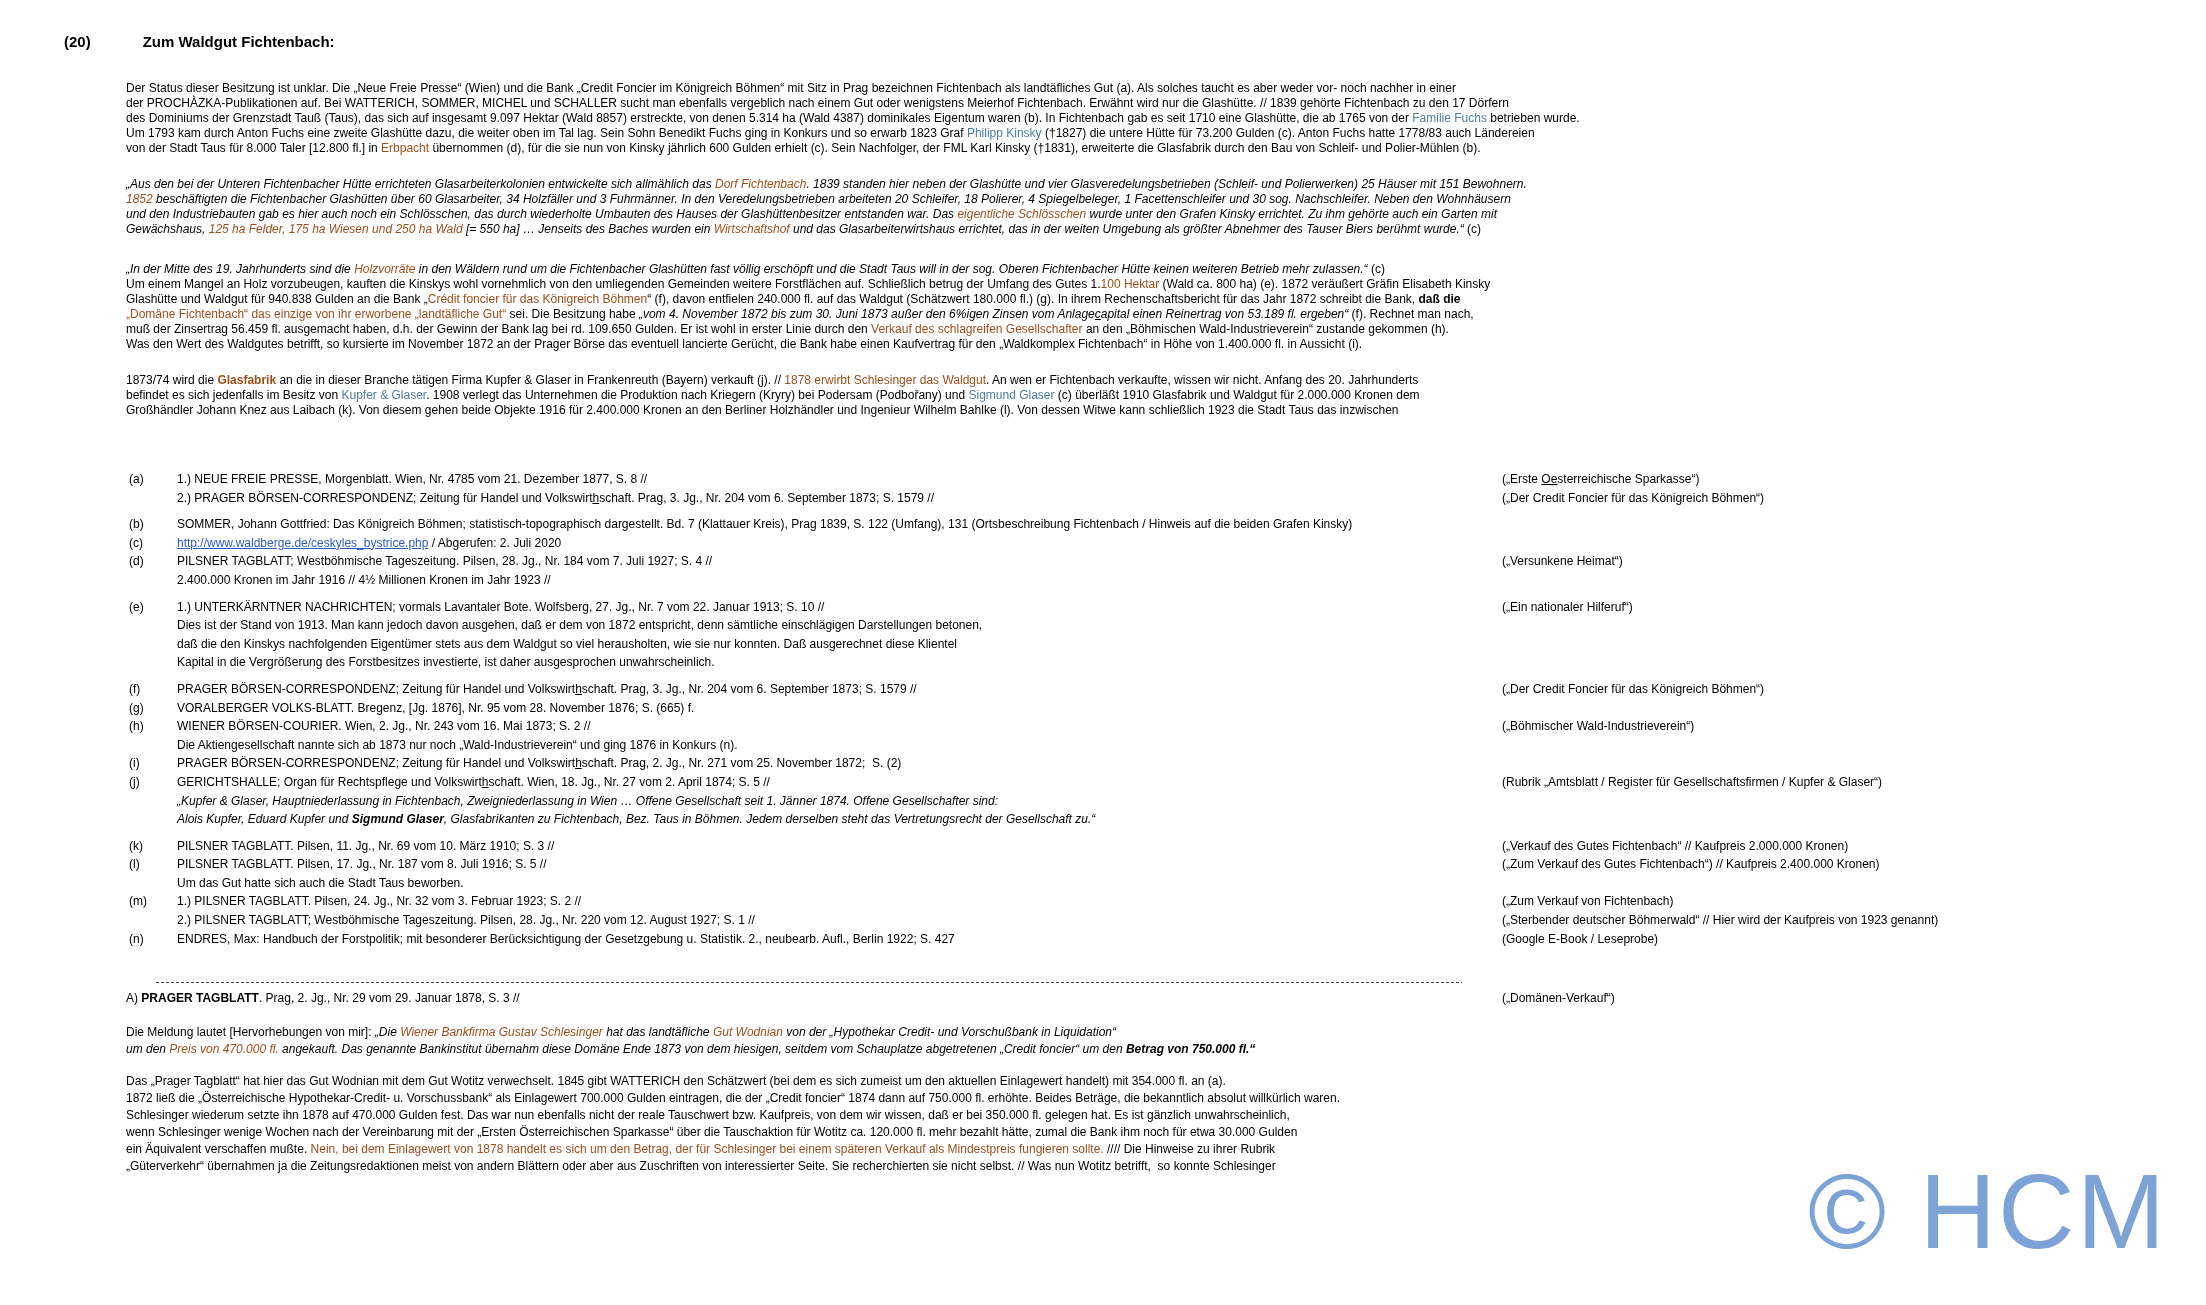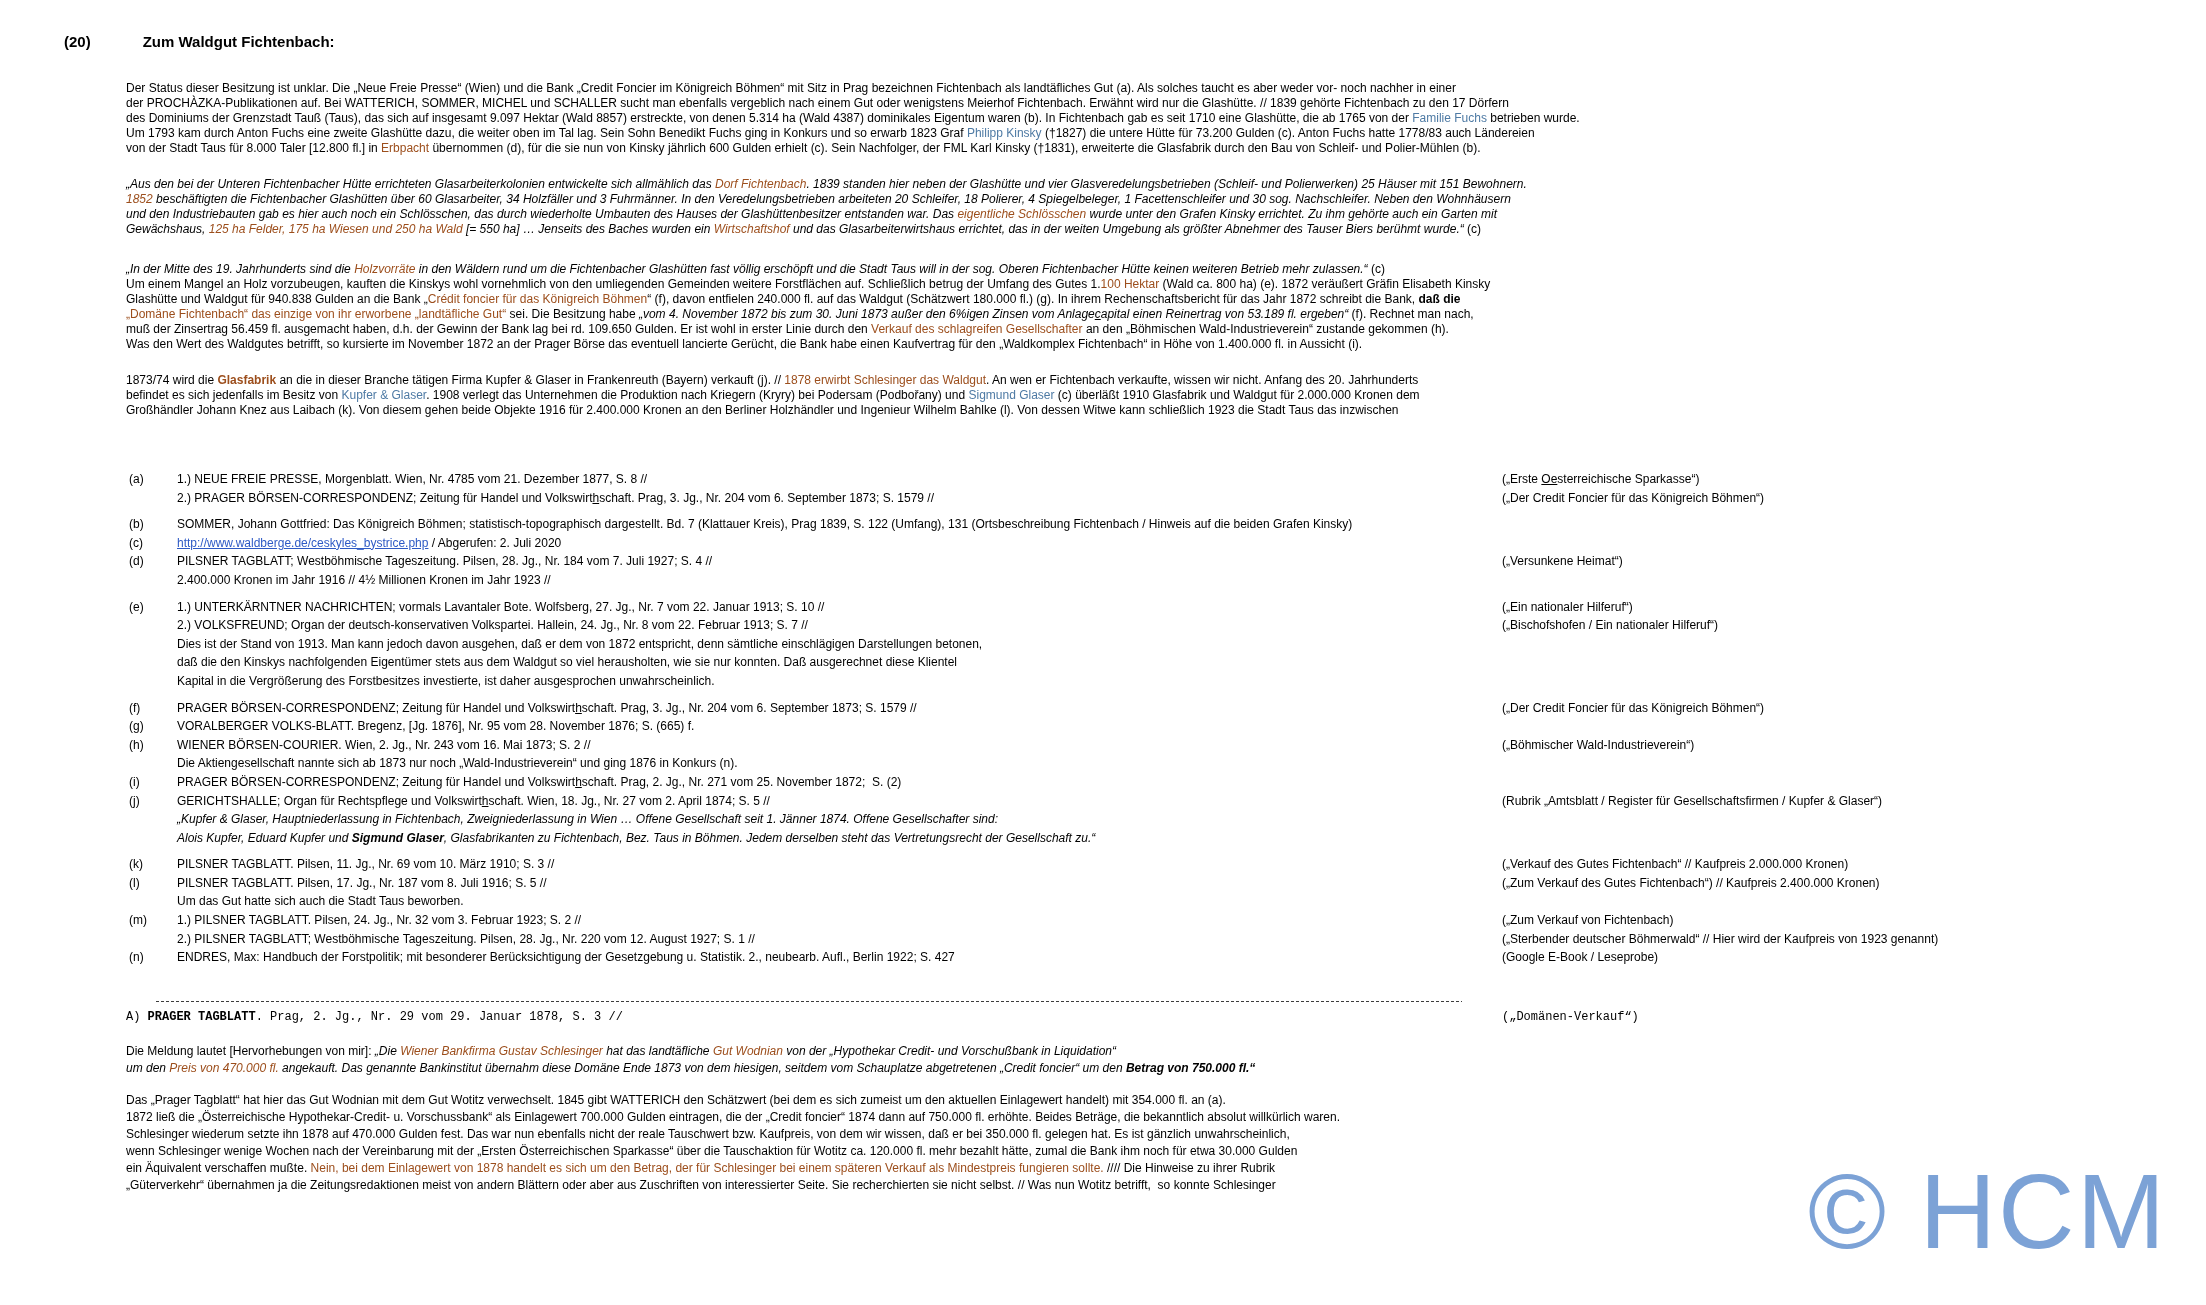--- a/index.html
+++ b/index.html
@@ -19,21 +19,21 @@
   #p20-3{margin-top:25px}
   #p20-4{margin-top:21px}
   .fn{margin-top:52px;margin-left:129px;}
   .fn-row{position:relative;white-space:pre;line-height:18.6px;height:18.6px;padding-left:48px;}
   .fn-row.gap{margin-top:8px;}
   .fn-label{position:absolute;left:0;top:0;}
   .fn-ann{position:absolute;left:1373px;top:0;}
   .sep{margin:34px 0 0 156px;width:1306px;height:1px;
        background:repeating-linear-gradient(90deg,#3c3c3c 0 3px,transparent 3px 5px);}
   #sec21-head{margin-top:14px;}
-  .src-row{position:relative;margin-left:126px;margin-top:6px;white-space:pre;line-height:18px;height:18px;font-family:Liberation Mono, monospace;}
+  .src-row{position:relative;margin-left:126px;margin-top:6px;white-space:pre;line-height:18px;height:18px;}
   .src-ann{position:absolute;left:1376px;top:0;}
   #p21-1{margin-top:17px}
   #p21-2{margin-top:15px}
   
   .st-p{}
   .st-b{font-weight:bold;}
   .st-i{font-style:italic;}
   .st-bi{font-weight:bold;font-style:italic;}
   .st-o{color:var(--accent,#9c4e1c);}
   .st-oi{color:var(--accent,#9c4e1c);font-style:italic;}
@@ -84,21 +84,20 @@
     </div>
 
   <div class="fn">
       <div class="fn-row"><span class="fn-label">(a)</span><span><span class="st-p">1.) NEUE FREIE PRESSE, Morgenblatt. Wien, Nr. 4785 vom 21. Dezember 1877, S. 8 //</span></span><span class="fn-ann"><span class="st-p">(„Erste </span><span class="st-u">Oe</span><span class="st-p">sterreichische Sparkasse“)</span></span></div>
       <div class="fn-row"><span><span class="st-p">2.) PRAGER BÖRSEN-CORRESPONDENZ; Zeitung für Handel und Volkswirt</span><span class="st-u">h</span><span class="st-p">schaft. Prag, 3. Jg., Nr. 204 vom 6. September 1873; S. 1579 //</span></span><span class="fn-ann"><span class="st-p">(„Der Credit Foncier für das Königreich Böhmen“)</span></span></div>
       <div class="fn-row gap"><span class="fn-label">(b)</span><span><span class="st-p">SOMMER, Johann Gottfried: Das Königreich Böhmen; statistisch-topographisch dargestellt. Bd. 7 (Klattauer Kreis), Prag 1839, S. 122 (Umfang), 131 (Ortsbeschreibung Fichtenbach / Hinweis auf die beiden Grafen Kinsky)</span></span></div>
       <div class="fn-row"><span class="fn-label">(c)</span><span><span class="st-url">http://www.waldberge.de/ceskyles_bystrice.php</span><span class="st-p"> / Abgerufen: 2. Juli 2020</span></span></div>
       <div class="fn-row"><span class="fn-label">(d)</span><span><span class="st-p">PILSNER TAGBLATT; Westböhmische Tageszeitung. Pilsen, 28. Jg., Nr. 184 vom 7. Juli 1927; S. 4 //</span></span><span class="fn-ann"><span class="st-p">(„Versunkene Heimat“)</span></span></div>
       <div class="fn-row"><span><span class="st-p">2.400.000 Kronen im Jahr 1916 // 4½ Millionen Kronen im Jahr 1923 //</span></span></div>
       <div class="fn-row gap"><span class="fn-label">(e)</span><span><span class="st-p">1.) UNTERKÄRNTNER NACHRICHTEN; vormals Lavantaler Bote. Wolfsberg, 27. Jg., Nr. 7 vom 22. Januar 1913; S. 10 //</span></span><span class="fn-ann"><span class="st-p">(„Ein nationaler Hilferuf“)</span></span></div>
-      <div class="fn-row"><span><span class="st-p">2.) VOLKSFREUND; Organ der deutsch-konservativen Volkspartei. Hallein, 24. Jg., Nr. 8 vom 22. Februar 1913; S. 7 //</span></span><span class="fn-ann"><span class="st-p">(„Bischofshofen / Ein nationaler Hilferuf“)</span></span></div>
       <div class="fn-row"><span><span class="st-p">Dies ist der Stand von 1913. Man kann jedoch davon ausgehen, daß er dem von 1872 entspricht, denn sämtliche einschlägigen Darstellungen betonen,</span></span></div>
       <div class="fn-row"><span><span class="st-p">daß die den Kinskys nachfolgenden Eigentümer stets aus dem Waldgut so viel herausholten, wie sie nur konnten. Daß ausgerechnet diese Klientel</span></span></div>
       <div class="fn-row"><span><span class="st-p">Kapital in die Vergrößerung des Forstbesitzes investierte, ist daher ausgesprochen unwahrscheinlich.</span></span></div>
       <div class="fn-row gap"><span class="fn-label">(f)</span><span><span class="st-p">PRAGER BÖRSEN-CORRESPONDENZ; Zeitung für Handel und Volkswirt</span><span class="st-u">h</span><span class="st-p">schaft. Prag, 3. Jg., Nr. 204 vom 6. September 1873; S. 1579 //</span></span><span class="fn-ann"><span class="st-p">(„Der Credit Foncier für das Königreich Böhmen“)</span></span></div>
       <div class="fn-row"><span class="fn-label">(g)</span><span><span class="st-p">VORALBERGER VOLKS-BLATT. Bregenz, [Jg. 1876], Nr. 95 vom 28. November 1876; S. (665) f.</span></span></div>
       <div class="fn-row"><span class="fn-label">(h)</span><span><span class="st-p">WIENER BÖRSEN-COURIER. Wien, 2. Jg., Nr. 243 vom 16. Mai 1873; S. 2 //</span></span><span class="fn-ann"><span class="st-p">(„Böhmischer Wald-Industrieverein“)</span></span></div>
       <div class="fn-row"><span><span class="st-p">Die Aktiengesellschaft nannte sich ab 1873 nur noch „Wald-Industrieverein“ und ging 1876 in Konkurs (n).</span></span></div>
       <div class="fn-row"><span class="fn-label">(i)</span><span><span class="st-p">PRAGER BÖRSEN-CORRESPONDENZ; Zeitung für Handel und Volkswirt</span><span class="st-u">h</span><span class="st-p">schaft. Prag, 2. Jg., Nr. 271 vom 25. November 1872;  S. (2)</span></span></div>
       <div class="fn-row"><span class="fn-label">(j)</span><span><span class="st-p">GERICHTSHALLE; Organ für Rechtspflege und Volkswirt</span><span class="st-u">h</span><span class="st-p">schaft. Wien, 18. Jg., Nr. 27 vom 2. April 1874; S. 5 //</span></span><span class="fn-ann"><span class="st-p">(Rubrik „Amtsblatt / Register für Gesellschaftsfirmen / Kupfer &amp; Glaser“)</span></span></div>
       <div class="fn-row"><span><span class="st-i">„Kupfer &amp; Glaser, Hauptniederlassung in Fichtenbach, Zweigniederlassung in Wien … Offene Gesellschaft seit 1. Jänner 1874. Offene Gesellschafter sind:</span></span></div>

